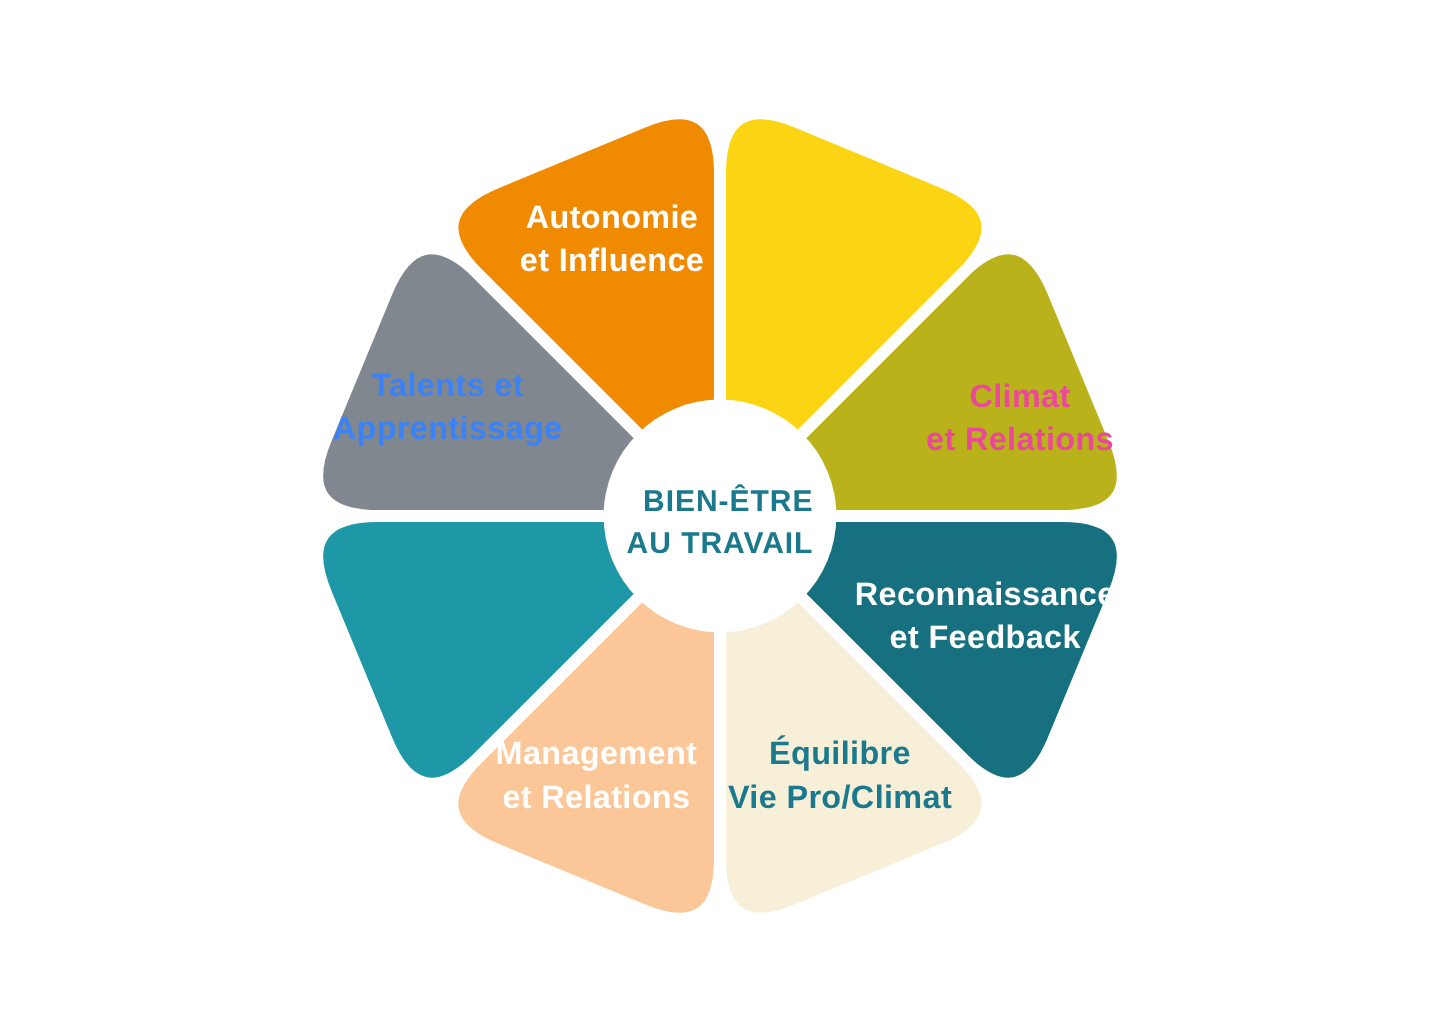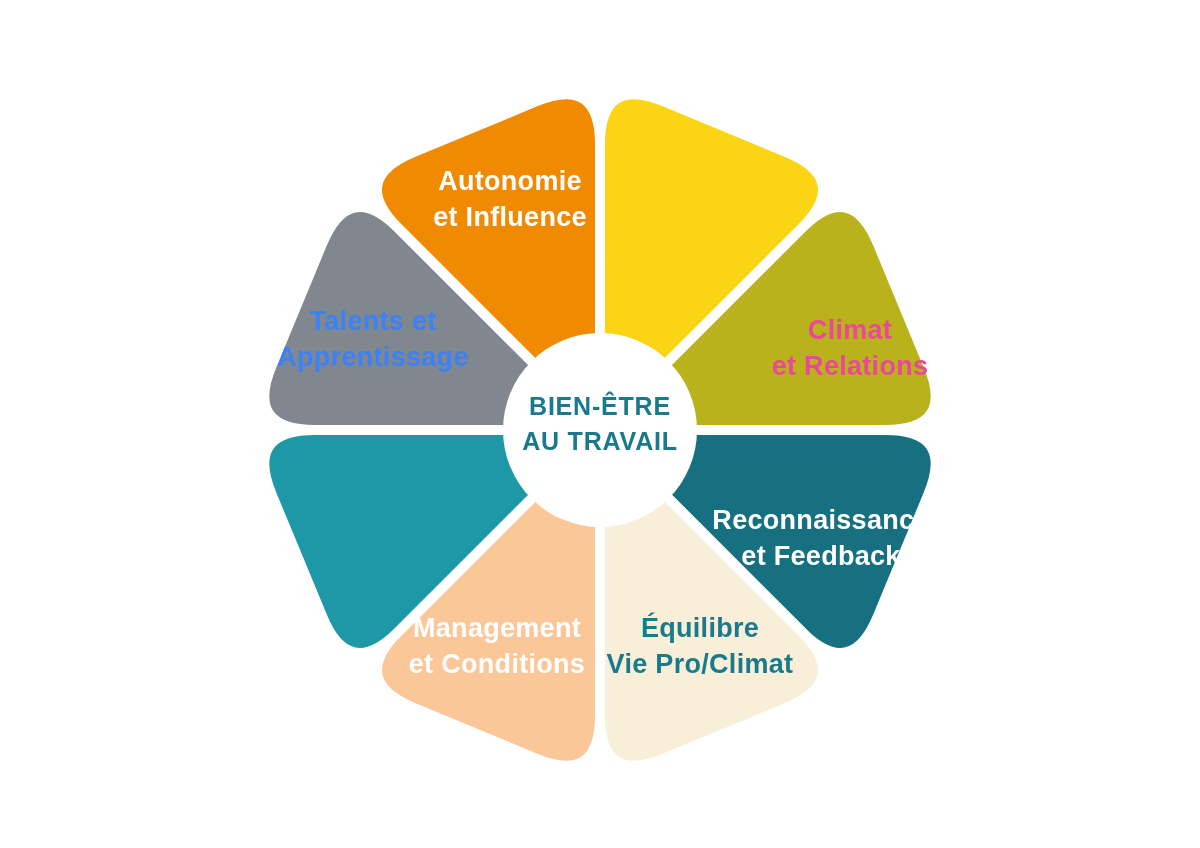--- a/index.html
+++ b/index.html
@@ -12,27 +12,27 @@
     transform:translate(-50%,-50%);
     font-weight:700;
     font-size:27px;
     line-height:36px;
     letter-spacing:.3px;
     text-align:center;
     white-space:pre-line;
   }
   .center-label{
     position:absolute;
-    left:600px;top:424px;
+    left:600px;top:436px;
     transform:translate(-50%,-50%);
     font-weight:700;
     font-size:25px;
     line-height:35px;
     letter-spacing:.8px;
-    text-align:center;
+    text-align:right;
     white-space:pre-line;
   }
 </style>
 </head>
 <body>
 
 <div class="stage">
   <svg id="wheel-svg" width="1200" height="848" viewBox="0 0 1200 848">
     <g id="flower-group" transform="translate(600,430)">
         <path d="M -9.6 -23.1 L -109.1 -263.3 Q -135.9 -328 -65.9 -328 L 65.9 -328 Q 135.9 -328 109.1 -263.3 L 9.6 -23.1 Q 0 0 -9.6 -23.1 Z" transform="rotate(337.5)" fill="#F08A00" stroke="#FFFFFF" stroke-width="10" stroke-linejoin="round"></path>
@@ -44,24 +44,24 @@
         <path d="M -9.6 -23.1 L -109.1 -263.3 Q -135.9 -328 -65.9 -328 L 65.9 -328 Q 135.9 -328 109.1 -263.3 L 9.6 -23.1 Q 0 0 -9.6 -23.1 Z" transform="rotate(247.5)" fill="#1E97A6" stroke="#FFFFFF" stroke-width="10" stroke-linejoin="round"></path>
         <path d="M -9.6 -23.1 L -109.1 -263.3 Q -135.9 -328 -65.9 -328 L 65.9 -328 Q 135.9 -328 109.1 -263.3 L 9.6 -23.1 Q 0 0 -9.6 -23.1 Z" transform="rotate(292.5)" fill="#81878F" stroke="#FFFFFF" stroke-width="10" stroke-linejoin="round"></path>
         <circle cx="0" cy="0" r="97" fill="#FFFFFF"></circle>
       </g>
   </svg>
   <div id="label-layer">
       <div class="petal-label" style="left: 510px; top: 199px; color: rgb(255, 255, 255);">Autonomie
 et Influence</div>
       <div class="petal-label" style="left: 850px; top: 332px; color: #ec4899; margin-top: 16px;">Climat
 et Relations</div>
-      <div class="petal-label" style="left: 821px; top: 538px; color: rgb(255, 255, 255);">Reconnaissance
+      <div class="petal-label" style="left: 821px; top: 513px; color: rgb(255, 255, 255);">Reconnaissance
 et Feedback</div>
       <div class="petal-label" style="left: 700px; top: 646px; color: rgb(26, 121, 140);">Équilibre
 Vie Pro/Climat</div>
       <div class="petal-label" style="left: 497px; top: 646px; color: rgb(255, 255, 255);">Management
-et Conditions</div>
+et Relations</div>
       <div class="petal-label" style="left: 373px; top: 339px; color: #3b82f6;">Talents et
 Apprentissage</div>
     </div>
   <div class="center-label" style="color: rgb(26, 121, 140);">BIEN-ÊTRE
 AU TRAVAIL</div>
 </div>
 
 </body></html>

